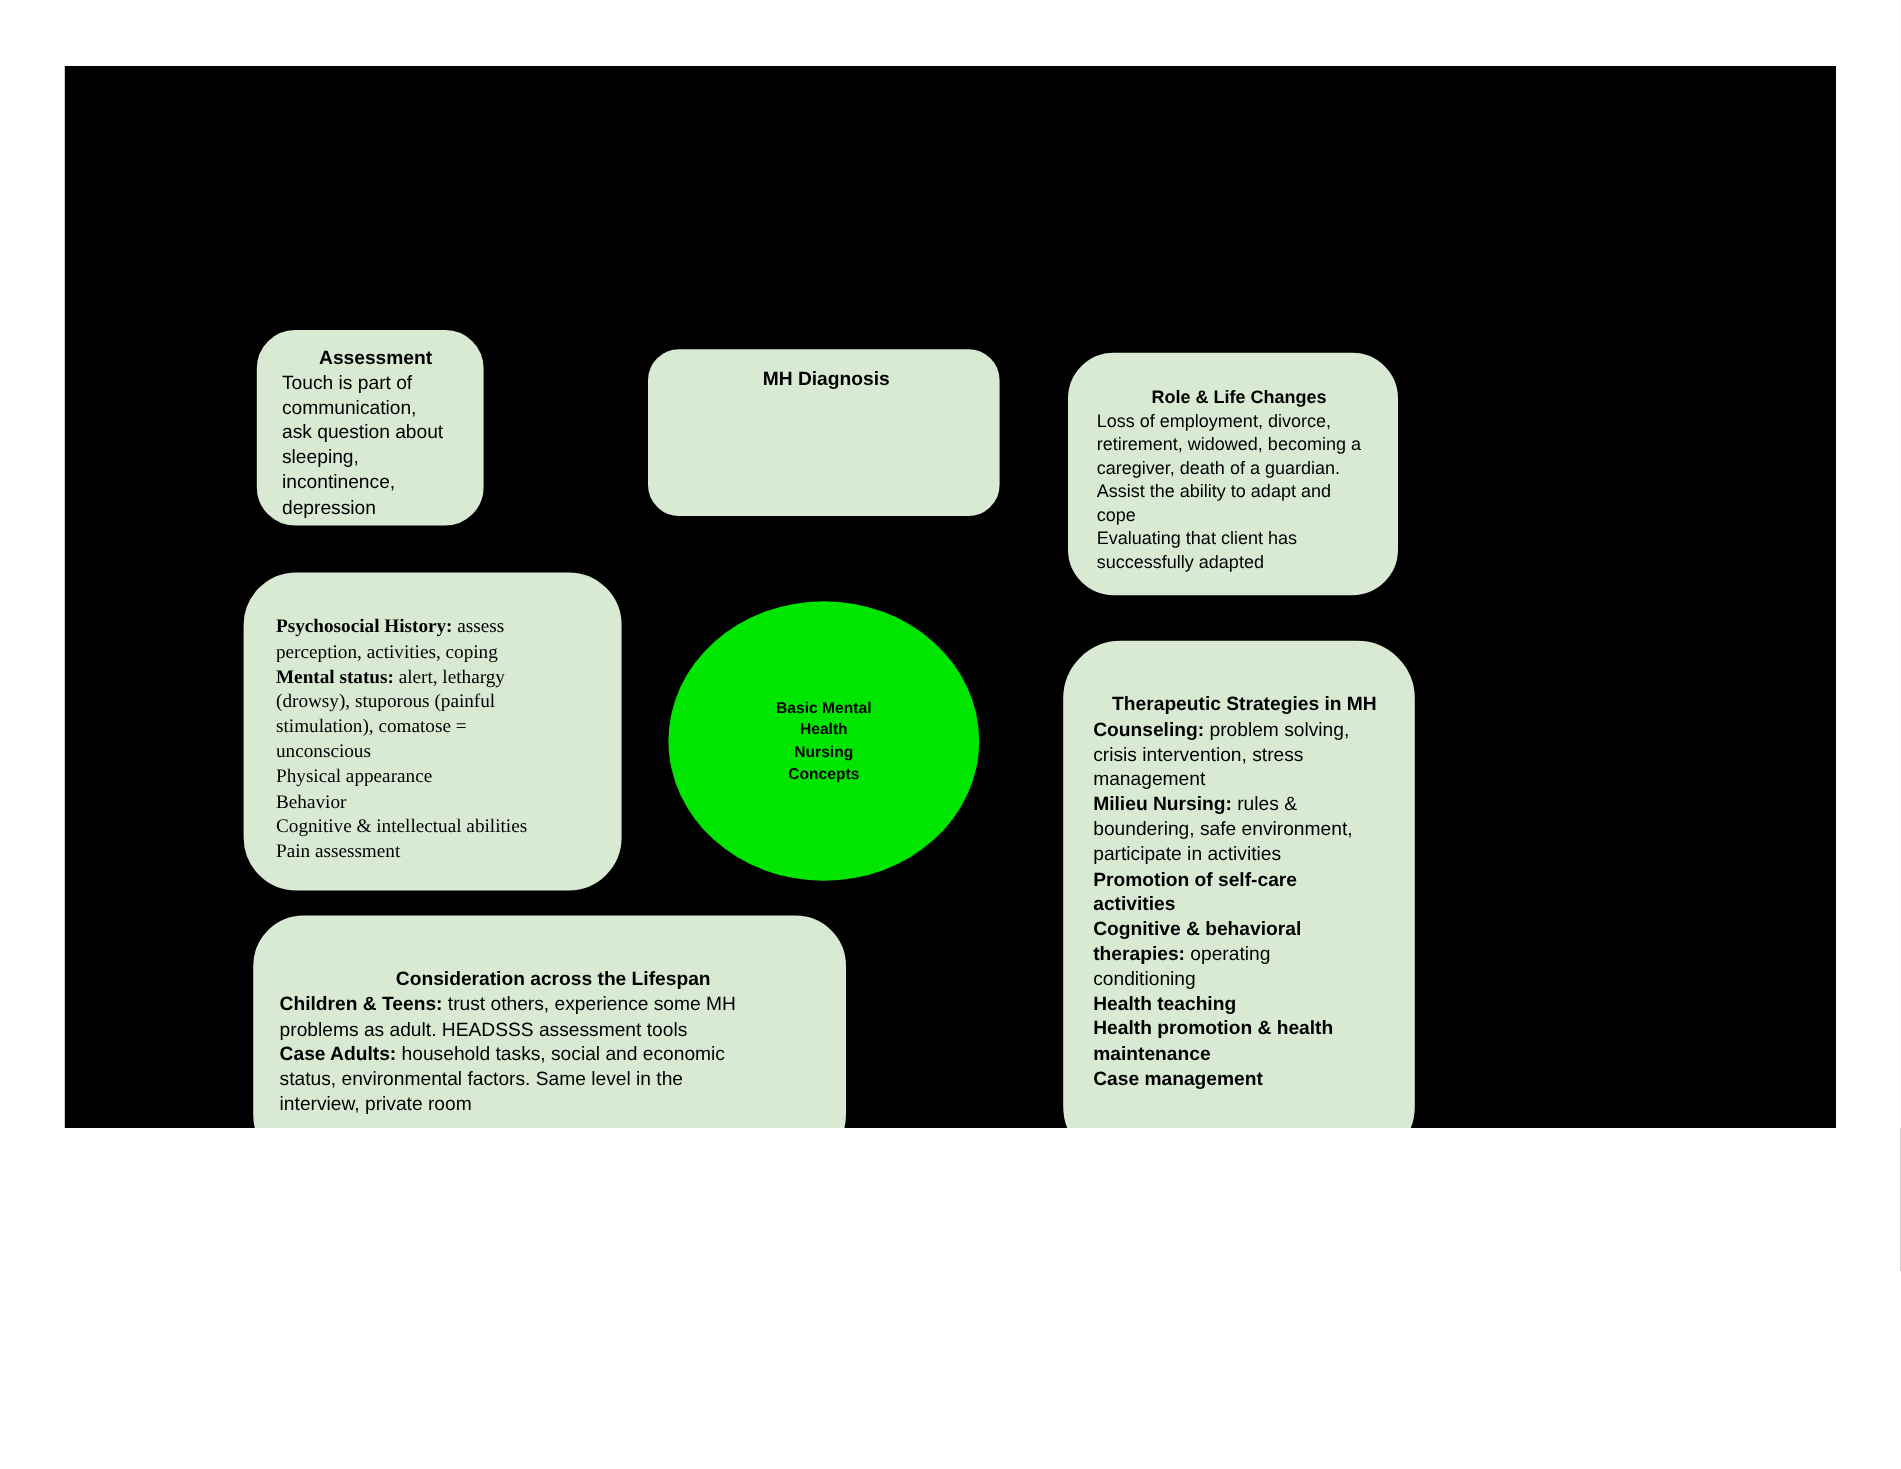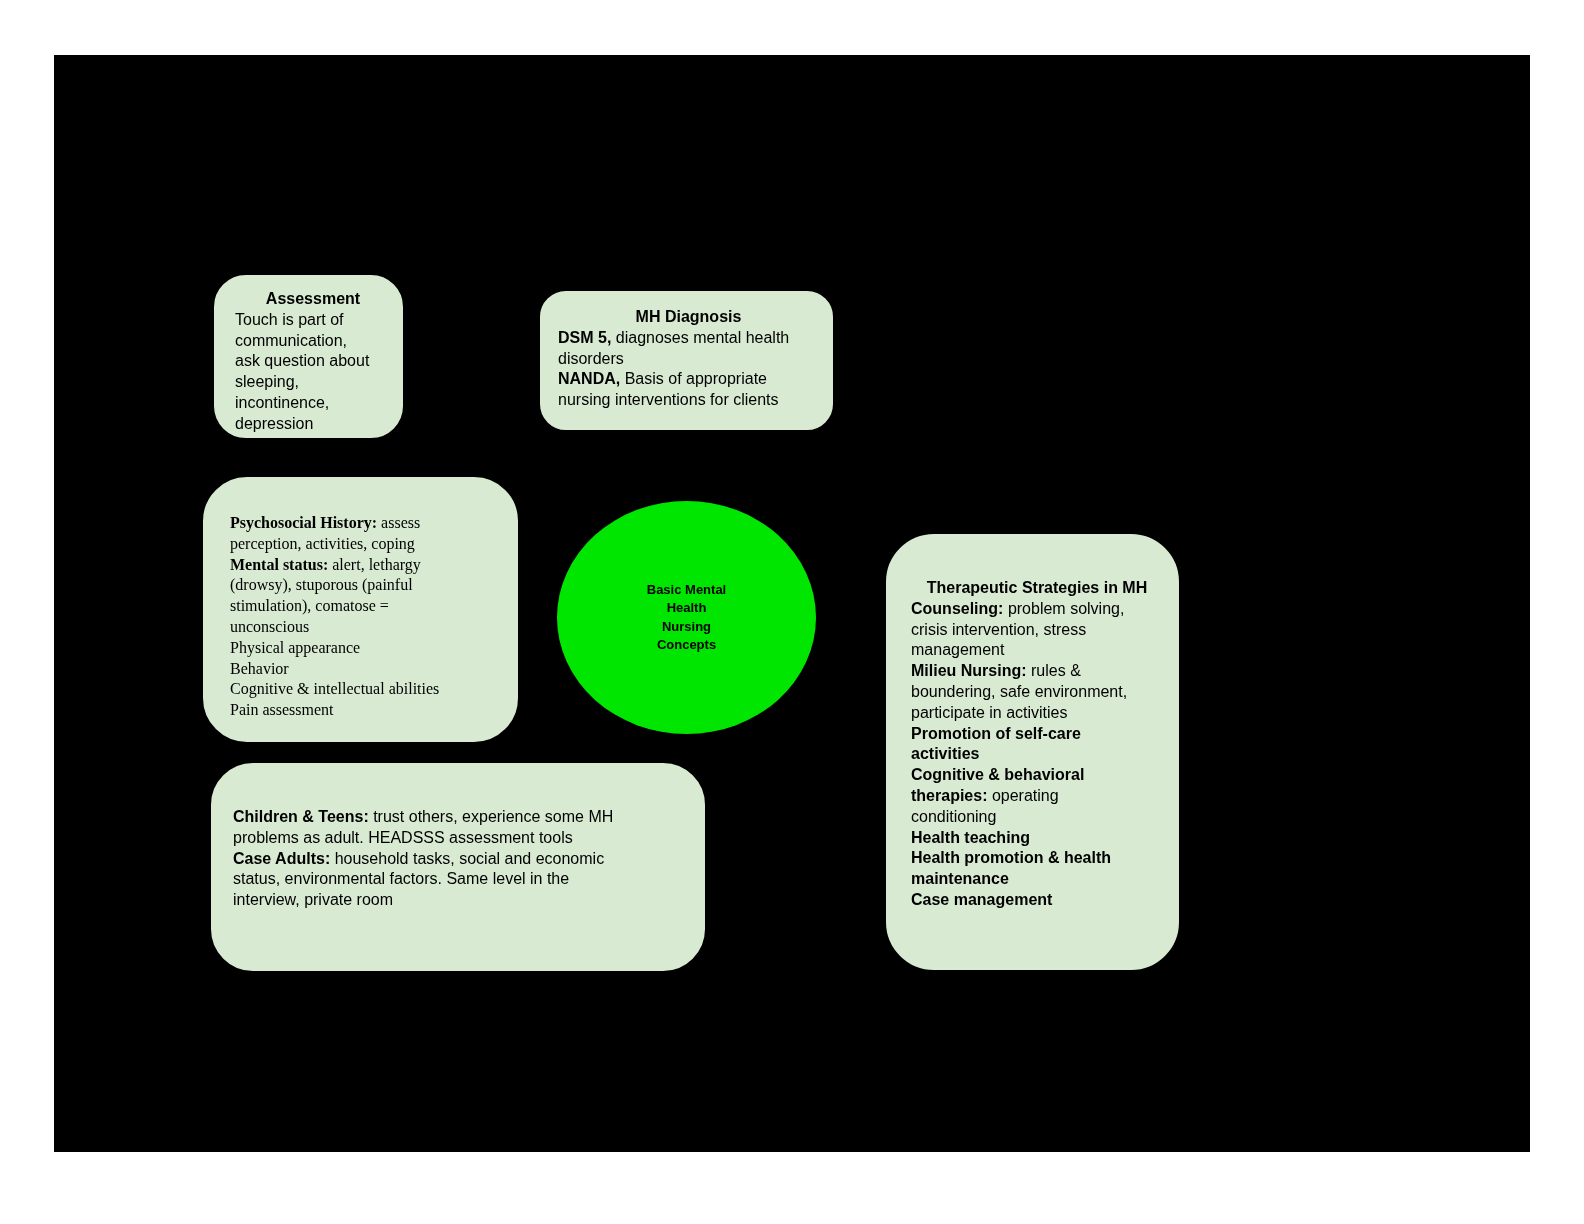--- a/index.html
+++ b/index.html
@@ -4,21 +4,21 @@
 <style>
   html, body {
     margin: 0;
     padding: 0;
     background: #ffffff;
     font-family: "Liberation Sans", sans-serif;
   }
   .page {
     position: relative;
     width: 1584px;
-    height: 1152px;
+    height: 940px;
     background: #ffffff;
     overflow: hidden;
   }
   .canvas {
     position: absolute;
     left: 54px;
     top: 55px;
     width: 1476px;
     height: 1141px;
     background: #000000;
@@ -105,26 +105,32 @@
       <div class="node-body"><span>Touch is part of
 communication,
 ask question about
 sleeping,
 incontinence,
 depression</span></div>
     </div>
 
     <div class="node node-mh-diagnosis" style="background: rgb(217, 234, 211); border-color: rgb(0, 0, 0);">
       <div class="node-title">MH Diagnosis</div>
-      <div class="node-body"><b>DSM 5,</b><span> diagnoses mental health
-disorders
-</span><b>NANDA,</b><span> Basis of appropriate
-nursing interventions for clients</span></div>
     </div>
 
+    <div class="node node-role-life" style="background: rgb(217, 234, 211); border-color: rgb(0, 0, 0);">
+      <div class="node-title">Role &amp; Life Changes</div>
+      <div class="node-body"><span>Loss of employment, divorce,
+retirement, widowed, becoming a
+caregiver, death of a guardian.
+Assist the ability to adapt and
+cope
+Evaluating that client has
+successfully adapted</span></div>
+    </div>
 
     <div class="node node-psychosocial" style="background: rgb(217, 234, 211); border-color: rgb(0, 0, 0); font-family: Liberation Serif, serif;">
       <div class="node-body"><b>Psychosocial History:</b><span> assess
 perception, activities, coping
 </span><b>Mental status:</b><span> alert, lethargy
 (drowsy), stuporous (painful
 stimulation), comatose =
 unconscious
 Physical appearance
 Behavior
@@ -133,20 +139,21 @@
     </div>
 
     <div class="center-node" style="background: rgb(0, 230, 0);">
       <div class="center-label">Basic Mental
 Health
 Nursing
 Concepts</div>
     </div>
 
     <div class="node node-consideration" style="background: rgb(217, 234, 211); border-color: rgb(0, 0, 0);">
+      <div class="node-title">Consideration across the Lifespan</div>
       <div class="node-body"><b>Children &amp; Teens:</b><span> trust others, experience some MH
 problems as adult. HEADSSS assessment tools
 </span><b>Case Adults:</b><span> household tasks, social and economic
 status, environmental factors. Same level in the
 interview, private room</span></div>
     </div>
 
     <div class="node node-therapeutic" style="background: rgb(217, 234, 211); border-color: rgb(0, 0, 0);">
       <div class="node-title">Therapeutic Strategies in MH</div>
       <div class="node-body"><b>Counseling:</b><span> problem solving,

